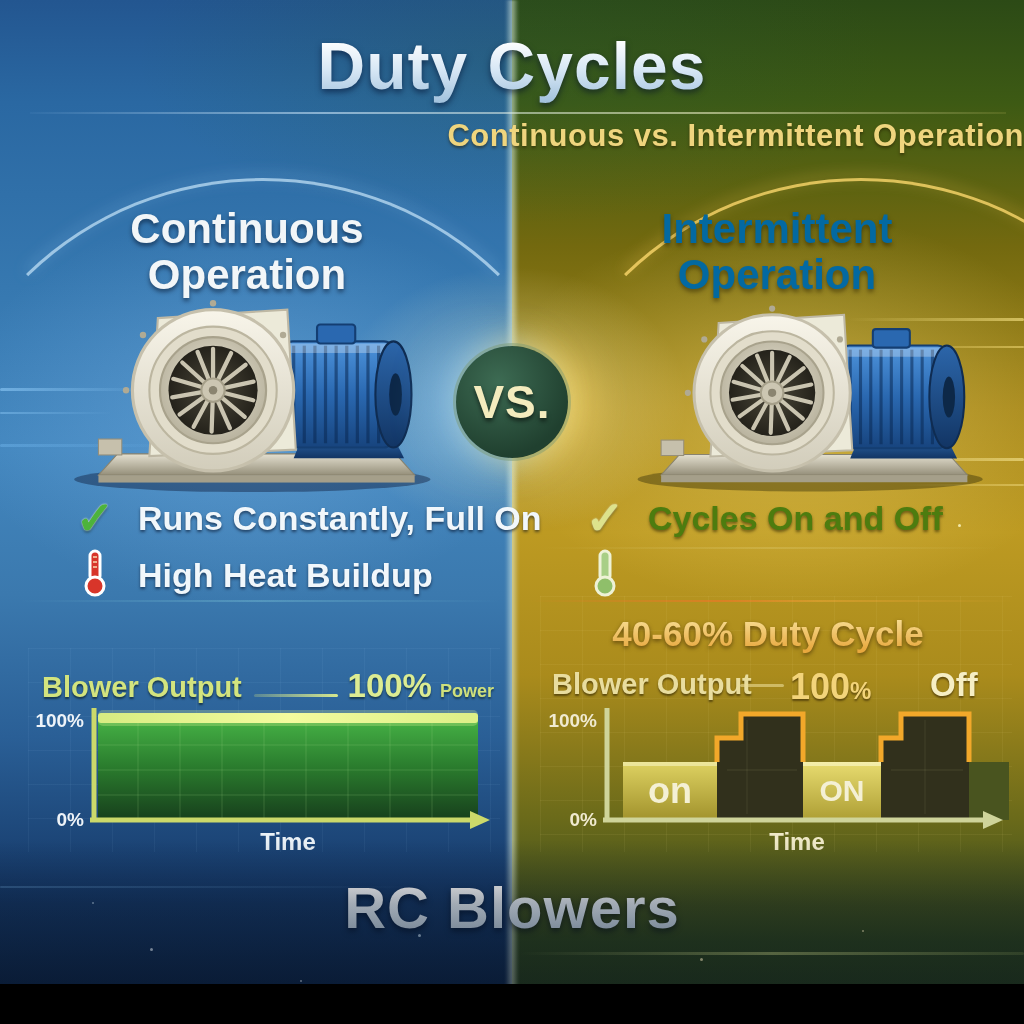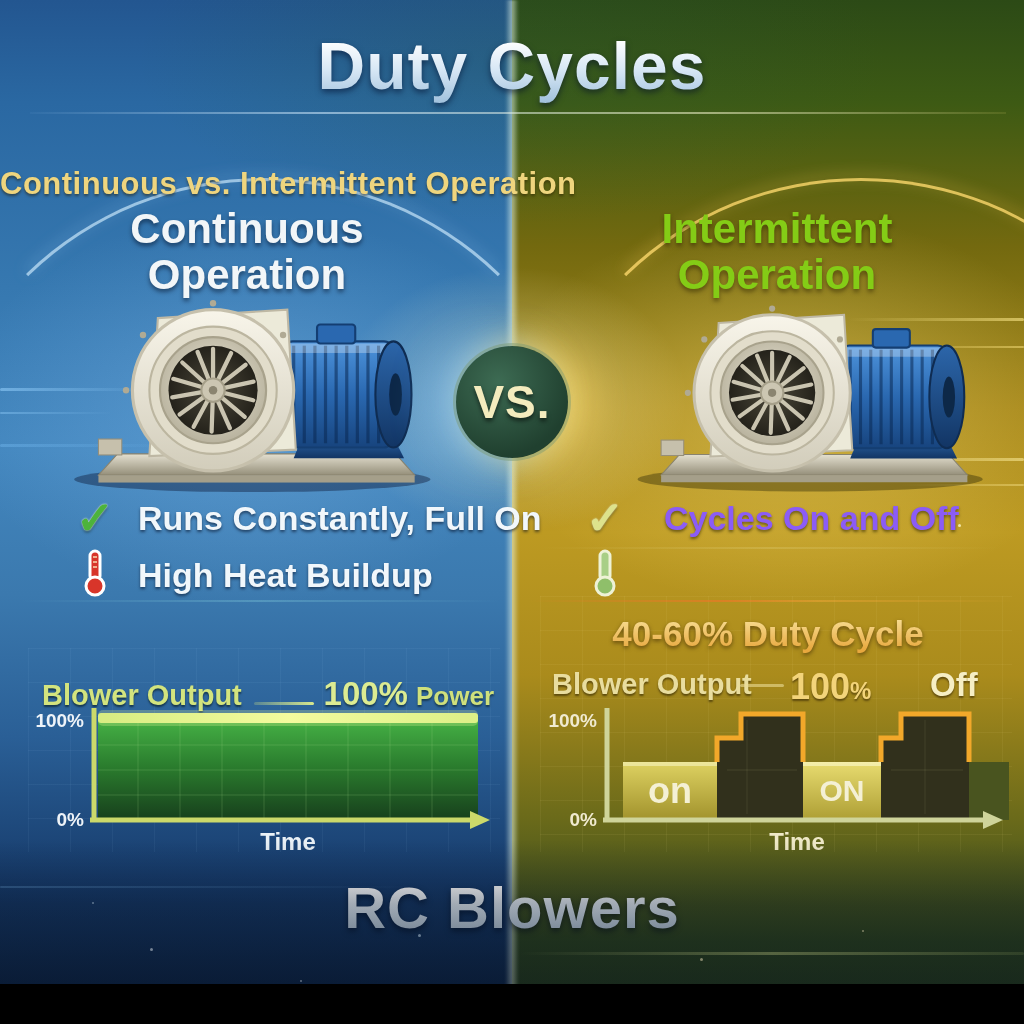--- a/index.html
+++ b/index.html
@@ -37,49 +37,49 @@
   .arc-right{left:528px;top:178px;width:660px;height:640px;
     border-top-color:rgba(255,218,110,.78);filter:drop-shadow(0 -3px 7px rgba(255,205,90,.7));}
   
   .title{position:absolute;left:0;top:28px;width:1024px;text-align:center;
     font-size:66px;font-weight:bold;letter-spacing:1px;
     background:linear-gradient(180deg,#ffffff 15%,#d7e7f5 55%,#9fc0dc 100%);
     -webkit-background-clip:text;background-clip:text;color:transparent;
     filter:drop-shadow(0 3px 3px rgba(0,10,40,.55));}
   .title-rule{position:absolute;left:30px;right:30px;top:112px;height:2px;pointer-events:none;
     background:linear-gradient(90deg,rgba(160,205,255,.05),rgba(215,238,255,.55) 30%,rgba(245,245,205,.55) 70%,rgba(205,190,95,.15));}
-  .subtitle{position:absolute;left:0;top:118px;width:1024px;text-align:left;
+  .subtitle{position:absolute;left:0;top:118px;width:1024px;text-align:right;
     font-size:31px;font-weight:bold;letter-spacing:.5px;color:#efd57e;
-    text-shadow:0 2px 3px rgba(40,30,0,.55);margin-top:48px;}
+    text-shadow:0 2px 3px rgba(40,30,0,.55);}
   
   .panel-heading{position:absolute;top:206px;width:490px;text-align:center;
     font-size:42px;font-weight:bold;line-height:1.1;
     text-shadow:0 3px 4px rgba(0,10,30,.5);}
   .panel-heading.left{left:2px;color:#f2f6f8;text-align:center;}
-  .panel-heading.right{left:532px;color:#84cc16;text-shadow:0 3px 4px rgba(40,30,0,.5);}
+  .panel-heading.right{left:532px;color:#0369a1;text-shadow:0 3px 4px rgba(40,30,0,.5);}
   
   .vs{position:absolute;left:456px;top:346px;width:112px;height:112px;border-radius:50%;
     background:radial-gradient(circle at 38% 32%,#3d6b53,#20402f 72%);
     display:flex;align-items:center;justify-content:center;
     font-size:46px;font-weight:bold;color:#f4ecbe;letter-spacing:1px;
     text-shadow:0 3px 4px rgba(0,0,0,.55);
     box-shadow:0 0 0 3px rgba(120,150,110,.45),-20px 0 42px rgba(120,190,255,.55),
       20px 0 42px rgba(255,215,90,.6),0 0 28px rgba(255,245,170,.4);}
   
   .blower{position:absolute;pointer-events:none;}
   .blower.left{left:56px;top:282px;width:382px;}
   .blower.right{left:620px;top:288px;width:370px;}
   
   .bullets{position:absolute;display:flex;flex-direction:column;gap:13px;}
   .bullets.left{left:72px;top:496px;}
   .bullets.right{left:582px;top:496px;}
   .bullet{display:flex;align-items:center;gap:20px;height:44px;}
   .bullet .txt{font-size:34px;font-weight:bold;}
   .bullets.left .txt{color:#f1f7fb;text-shadow:0 2px 3px rgba(0,10,30,.55);}
-  .bullets.right .txt{color:#8b5cf6;text-shadow:0 2px 3px rgba(35,30,0,.55);margin-left:16px;}
+  .bullets.right .txt{color:#4d7c0f;text-shadow:0 2px 3px rgba(35,30,0,.55);}
   .check{font-size:46px;font-weight:bold;line-height:40px;width:46px;text-align:center;}
   .check.green{color:#4db33c;text-shadow:0 0 2px #fff,0 2px 3px rgba(0,20,0,.5);}
   .check.khaki{color:#dde28c;text-shadow:0 0 2px rgba(255,255,240,.7),0 2px 3px rgba(40,40,0,.5);}
   .rule{position:absolute;height:2px;pointer-events:none;}
   .rule-left{left:20px;top:600px;width:480px;
     background:linear-gradient(90deg,transparent,rgba(130,205,220,.35),transparent);}
   .rule-right{left:528px;top:600px;width:486px;
     background:linear-gradient(90deg,transparent,rgba(255,110,40,.5) 40%,rgba(255,170,60,.4) 60%,transparent);}
   .rule-right2{left:540px;top:547px;width:460px;
     background:linear-gradient(90deg,transparent,rgba(235,225,150,.22),transparent);}
@@ -93,21 +93,21 @@
     background:linear-gradient(180deg,#f7da8e 15%,#e8a83e 90%);
     -webkit-background-clip:text;background-clip:text;color:transparent;
     filter:drop-shadow(0 2px 2px rgba(40,20,0,.55));}
   
   .chart-head{position:absolute;top:666px;height:40px;}
   .chart-head.left{left:42px;width:452px;display:flex;align-items:baseline;}
   .chart-head.left .lbl{font-size:29px;font-weight:bold;color:#d3e47e;text-shadow:0 2px 2px rgba(0,15,10,.55);}
   .chart-head.left .line{flex:1;height:3px;margin:0 10px 9px 12px;border-radius:2px;
     background:linear-gradient(90deg,rgba(210,228,130,.25),#d7e88e);}
   .chart-head.left .val{font-size:33px;font-weight:bold;color:#dcec92;text-shadow:0 2px 2px rgba(0,15,10,.5);}
-  .chart-head.left .unit{font-size:26px;font-weight:bold;color:#cfe07c;margin-left:8px;text-shadow:0 2px 2px rgba(0,15,10,.5);margin-top:15px;}
+  .chart-head.left .unit{font-size:18px;font-weight:bold;color:#cfe07c;margin-left:8px;text-shadow:0 2px 2px rgba(0,15,10,.5);margin-top:15px;}
   .chart-head.right{left:552px;width:460px;}
   .chart-head.right .lbl{position:absolute;left:0;top:2px;font-size:29px;font-weight:bold;color:#e9dd9e;text-shadow:0 2px 2px rgba(35,25,0,.55);}
   .chart-head.right .line{position:absolute;left:188px;top:18px;width:44px;height:3px;border-radius:2px;background:rgba(235,220,150,.6);}
   .chart-head.right .val{position:absolute;left:238px;top:0;font-size:36px;font-weight:bold;color:#f3d47a;text-shadow:0 2px 2px rgba(40,25,0,.55);}
   .chart-head.right .pct{font-size:24px;}
   .chart-head.right .off{position:absolute;left:378px;top:0;font-size:33px;font-weight:bold;color:#f6eec4;text-shadow:0 2px 2px rgba(40,25,0,.55);}
   .chart{position:absolute;top:700px;}
   .chart.left{left:20px;}
   .chart.right{left:545px;}
   

